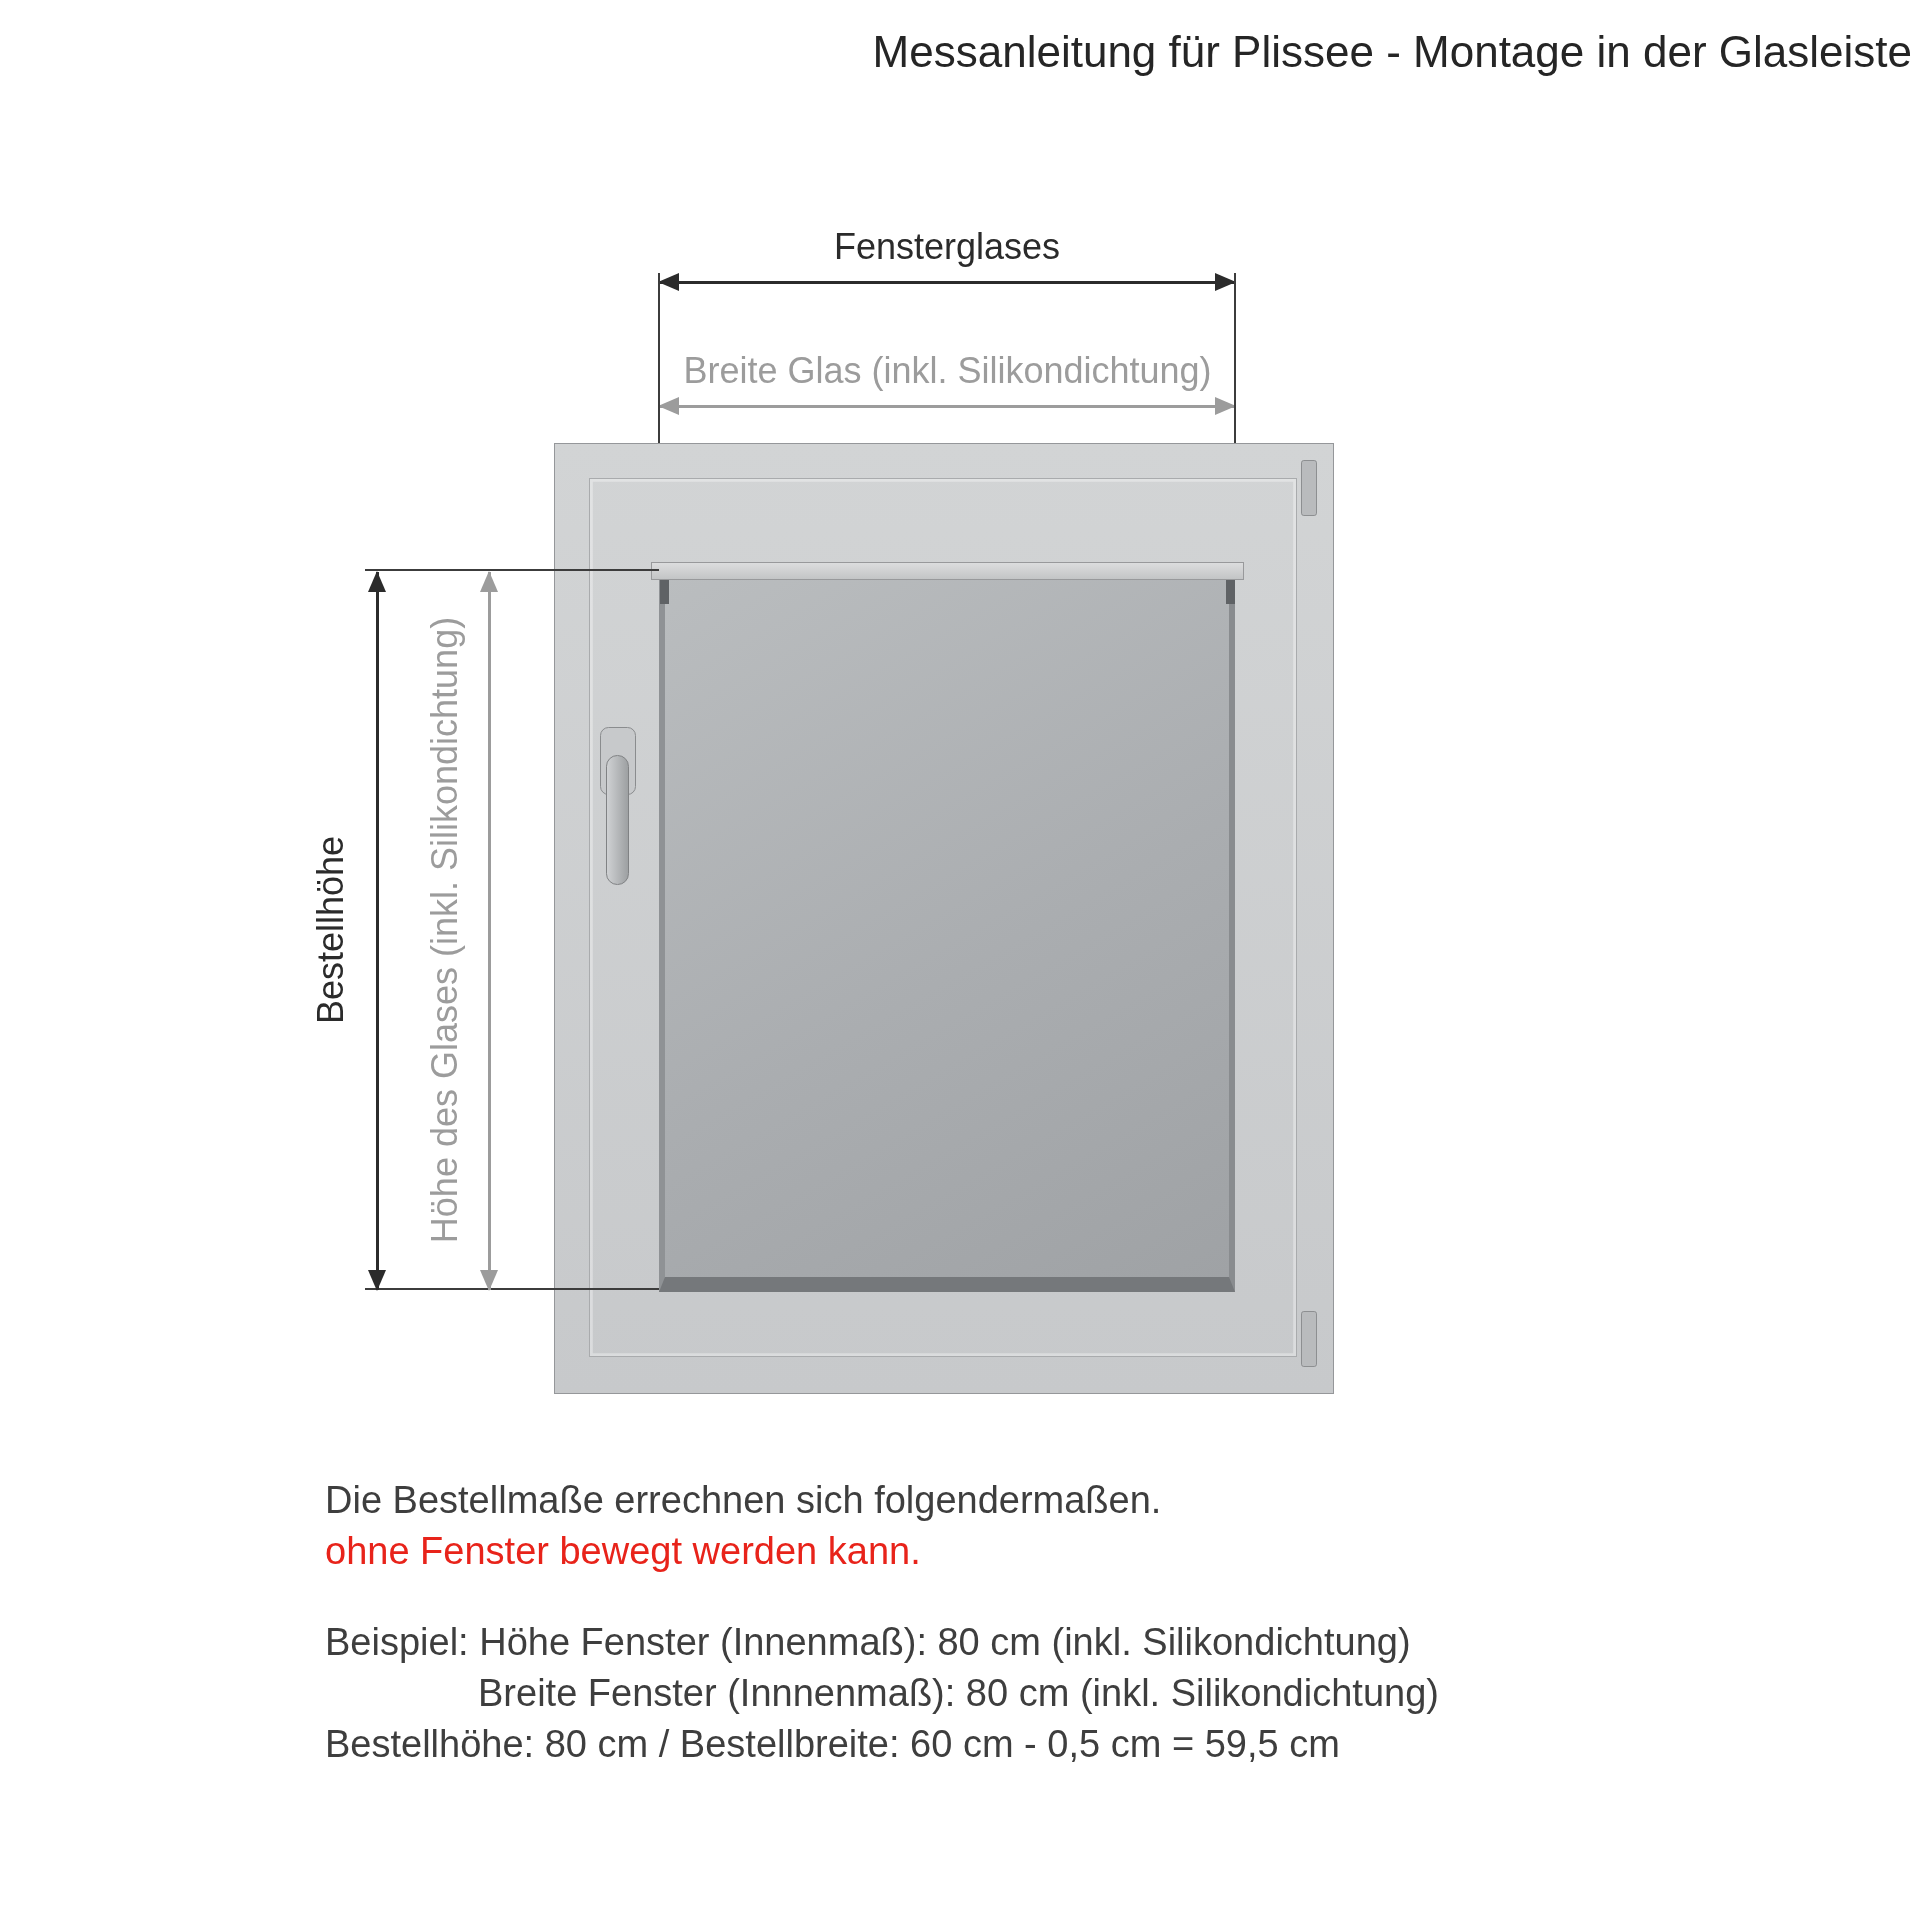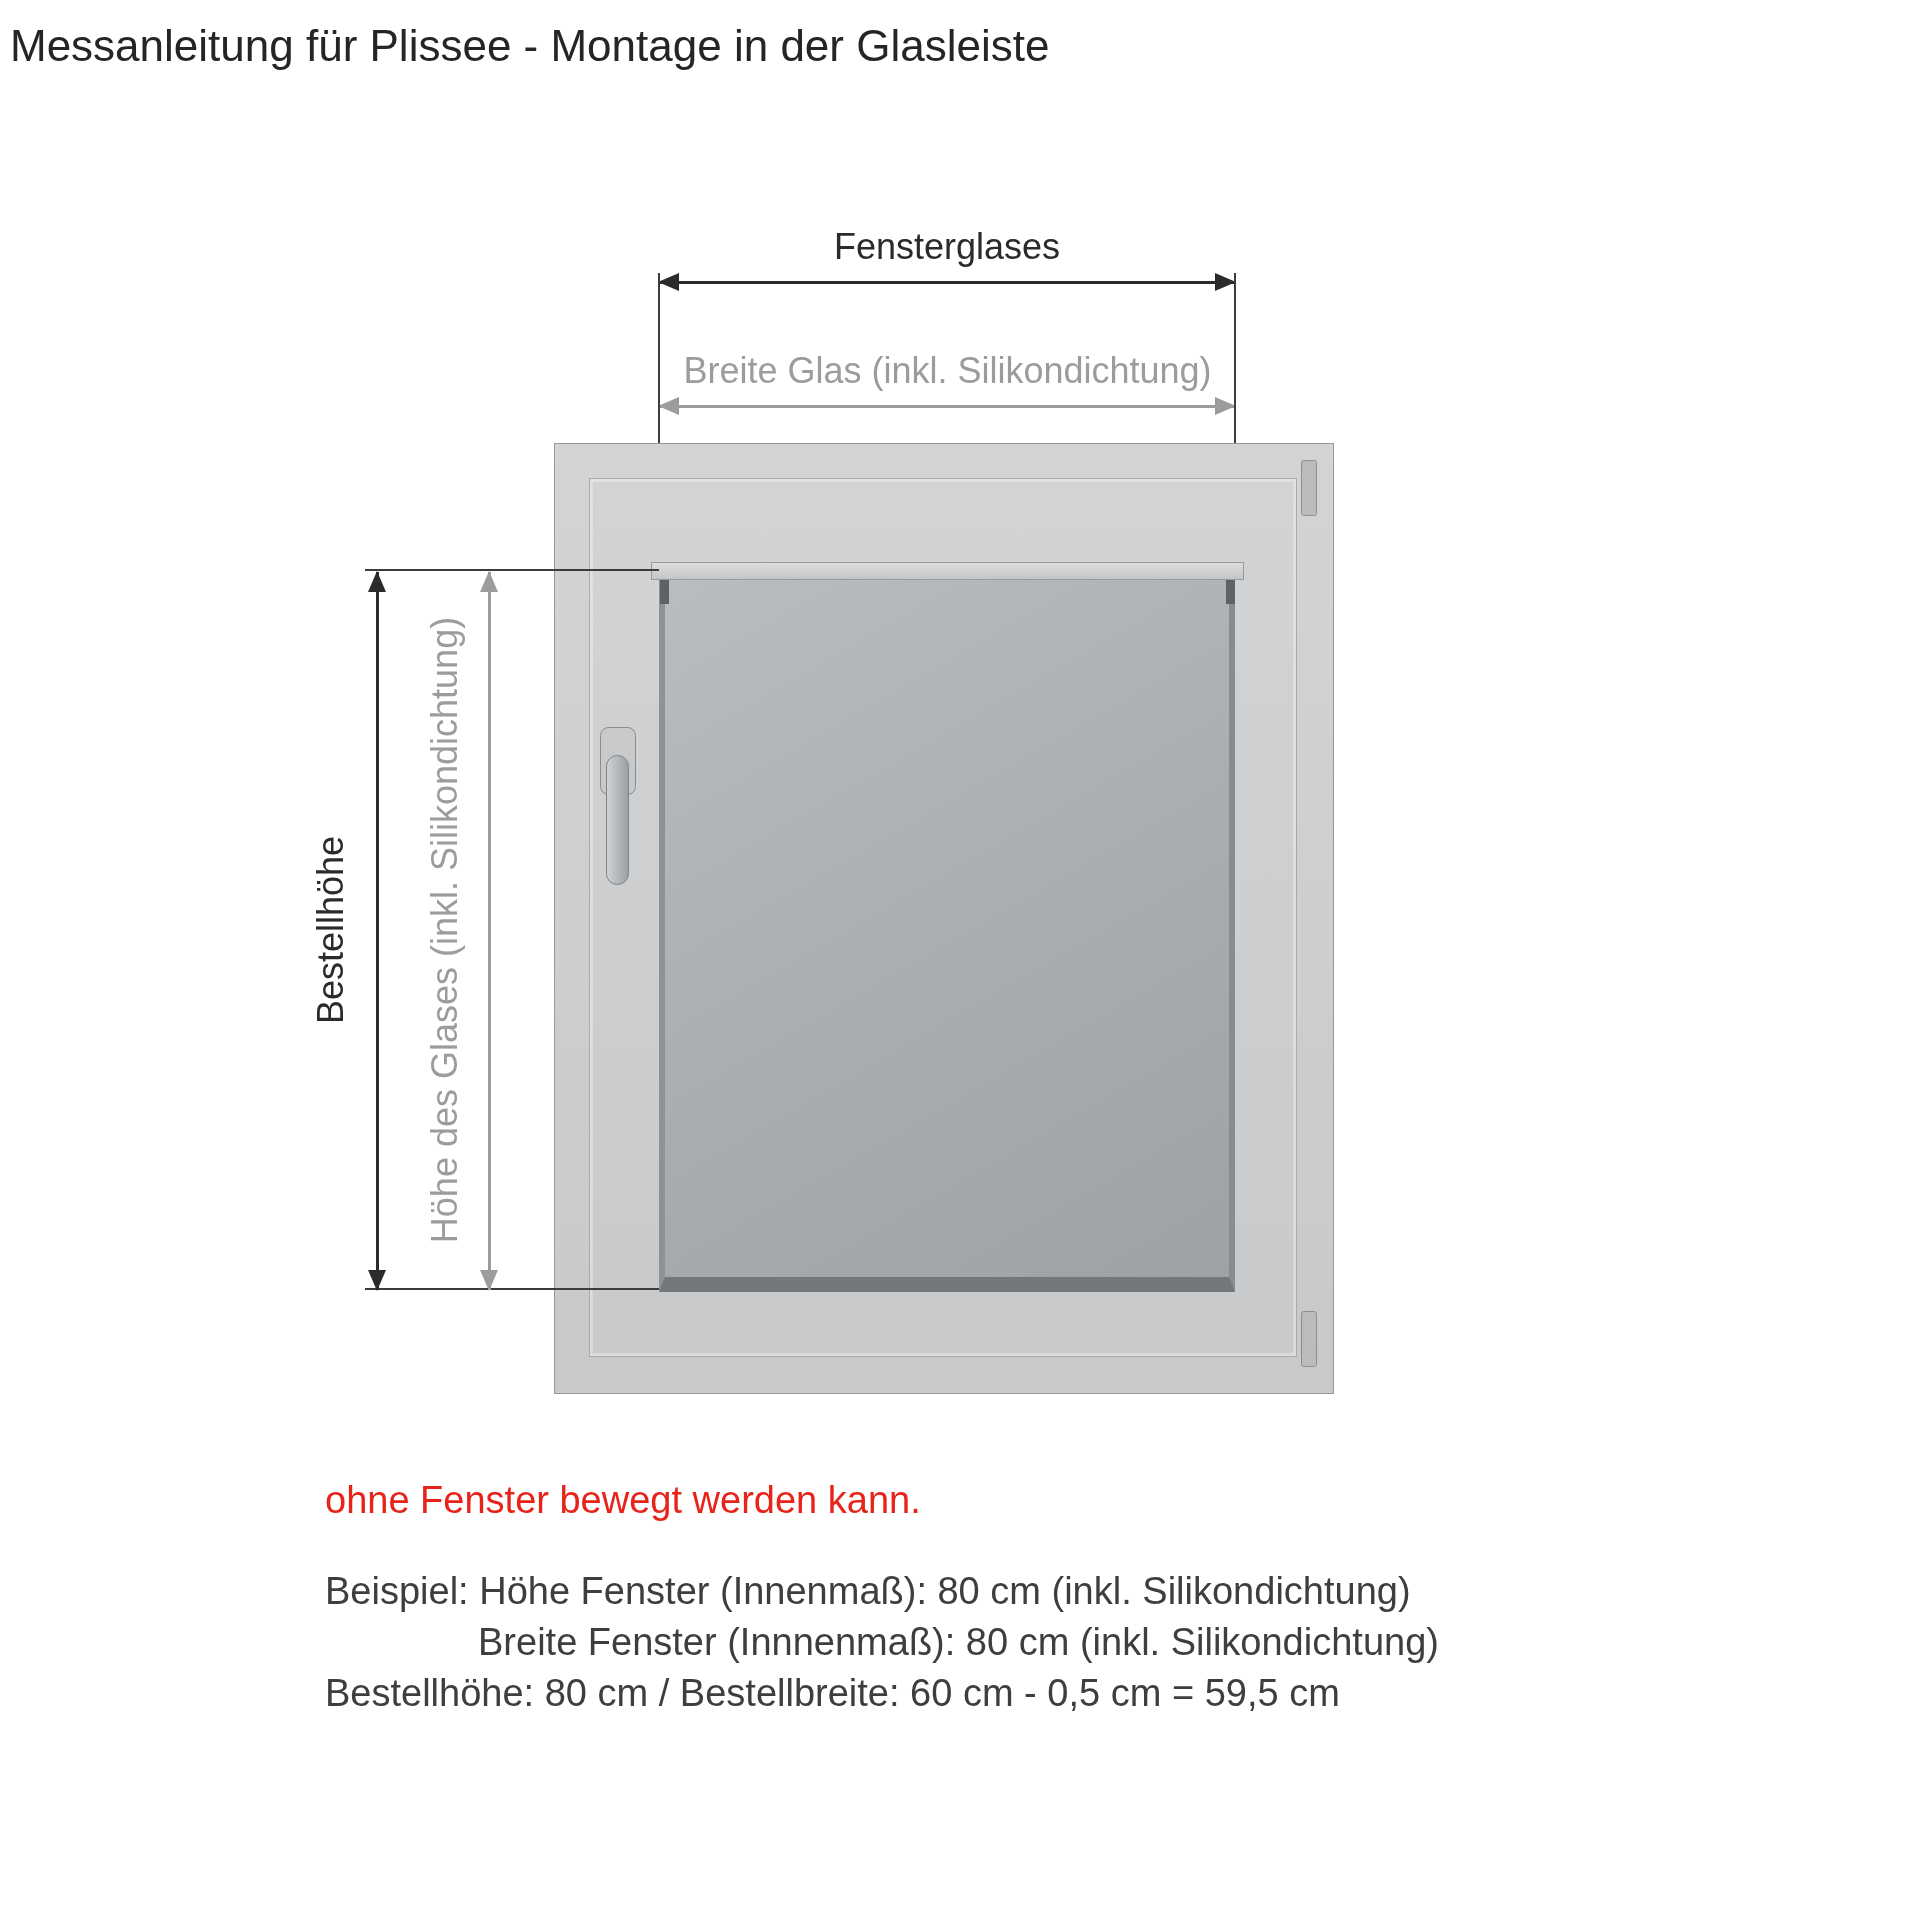--- a/index.html
+++ b/index.html
@@ -5,23 +5,23 @@
   html,body { margin:0; padding:0; background:#ffffff; }
   .page {
     position:relative;
     width:1928px; height:1928px;
     background:#ffffff;
     font-family:"Liberation Sans", sans-serif;
     overflow:hidden;
   }
   .title {
     position:absolute; top:11.3px; left:0; right:0;
-    text-align:left;
+    text-align:right;
     font-size:44px; font-weight:400; color:#252525;
-    margin:10px;
+    margin:16px;
   }
 
   
   .dim { position:absolute; --c:#2b2b2b; }
   .dim.gray { --c:#9c9c9c; }
   .dim-h { height:2.8px; background:var(--c); }
   .dim-h::before {
     content:""; position:absolute; left:-0.9px; top:50%;
     transform:translateY(-50%);
     border:9.4px solid transparent; border-left:none;
@@ -144,20 +144,21 @@
   <div class="ext" style="left:365px; top:569px; width:294px; height:1.9px;"></div>
   <div class="ext" style="left:365px; top:1288px; width:294px; height:1.9px;"></div>
 
   <div class="dim dim-v" style="left:376px; top:572px; height:718px;"></div>
   <div class="dim dim-v gray" style="left:488px; top:572px; height:718px;"></div>
 
   <div class="dim-label v" style="left:331px; top:930px;">Bestellhöhe</div>
   <div class="dim-label v gray" style="left:445px; top:930px;">Höhe des Glases (inkl. Silikondichtung)</div>
 
   <div class="textblock">
+    <div>Die Bestellmaße errechnen sich folgendermaßen.</div>
     <div class="warn">ohne Fenster bewegt werden kann.</div>
     <div class="gap"></div>
     <div>Beispiel: Höhe Fenster (Innenmaß): 80 cm (inkl. Silikondichtung)</div>
     <div class="indent">Breite Fenster (Innnenmaß): 80 cm  (inkl. Silikondichtung)</div>
     <div>Bestellhöhe: 80 cm / Bestellbreite: 60 cm  - 0,5 cm = 59,5 cm</div>
   </div>
 
 </div>
 
 

